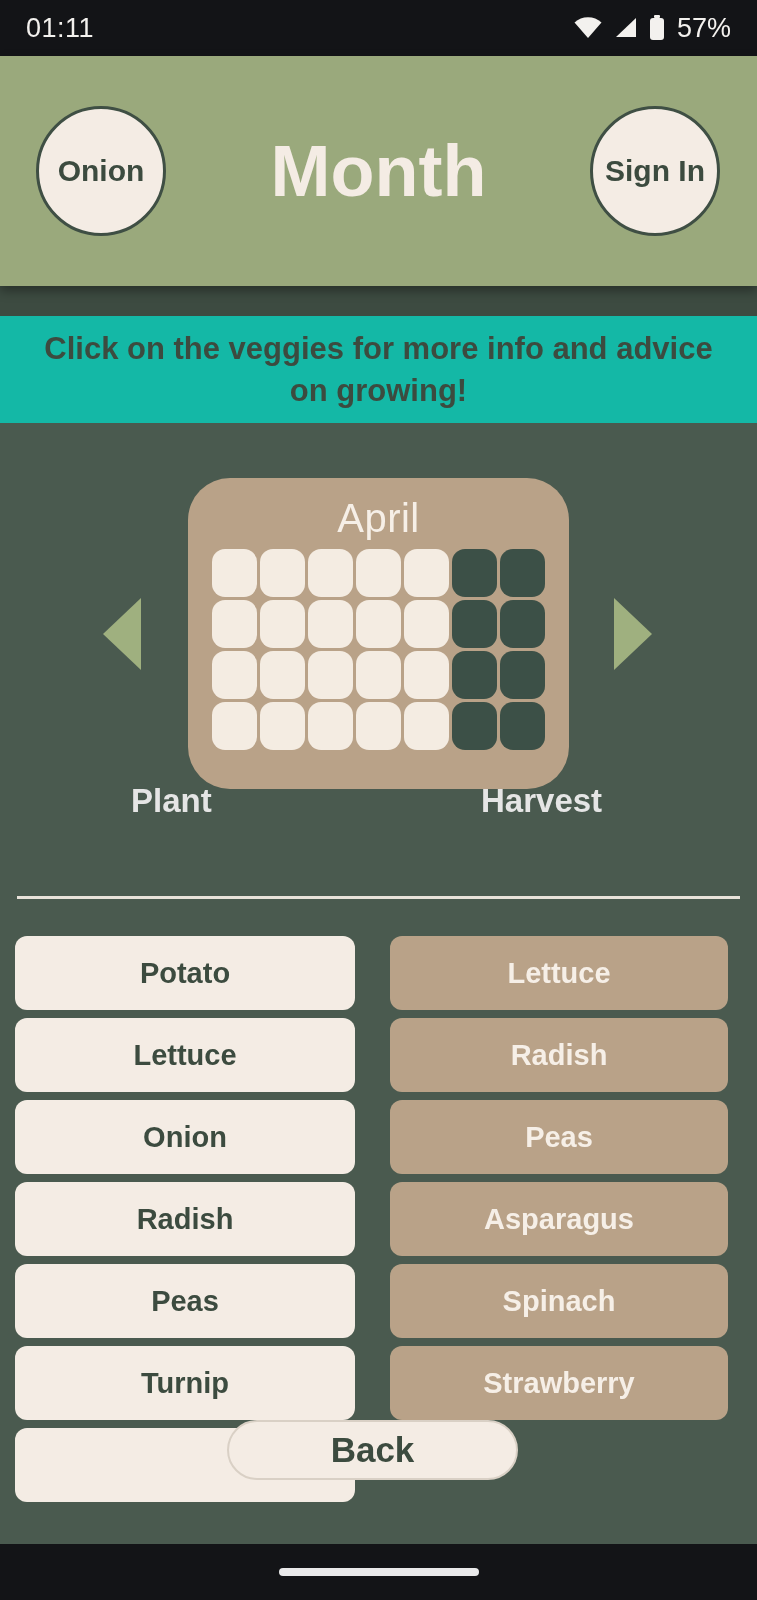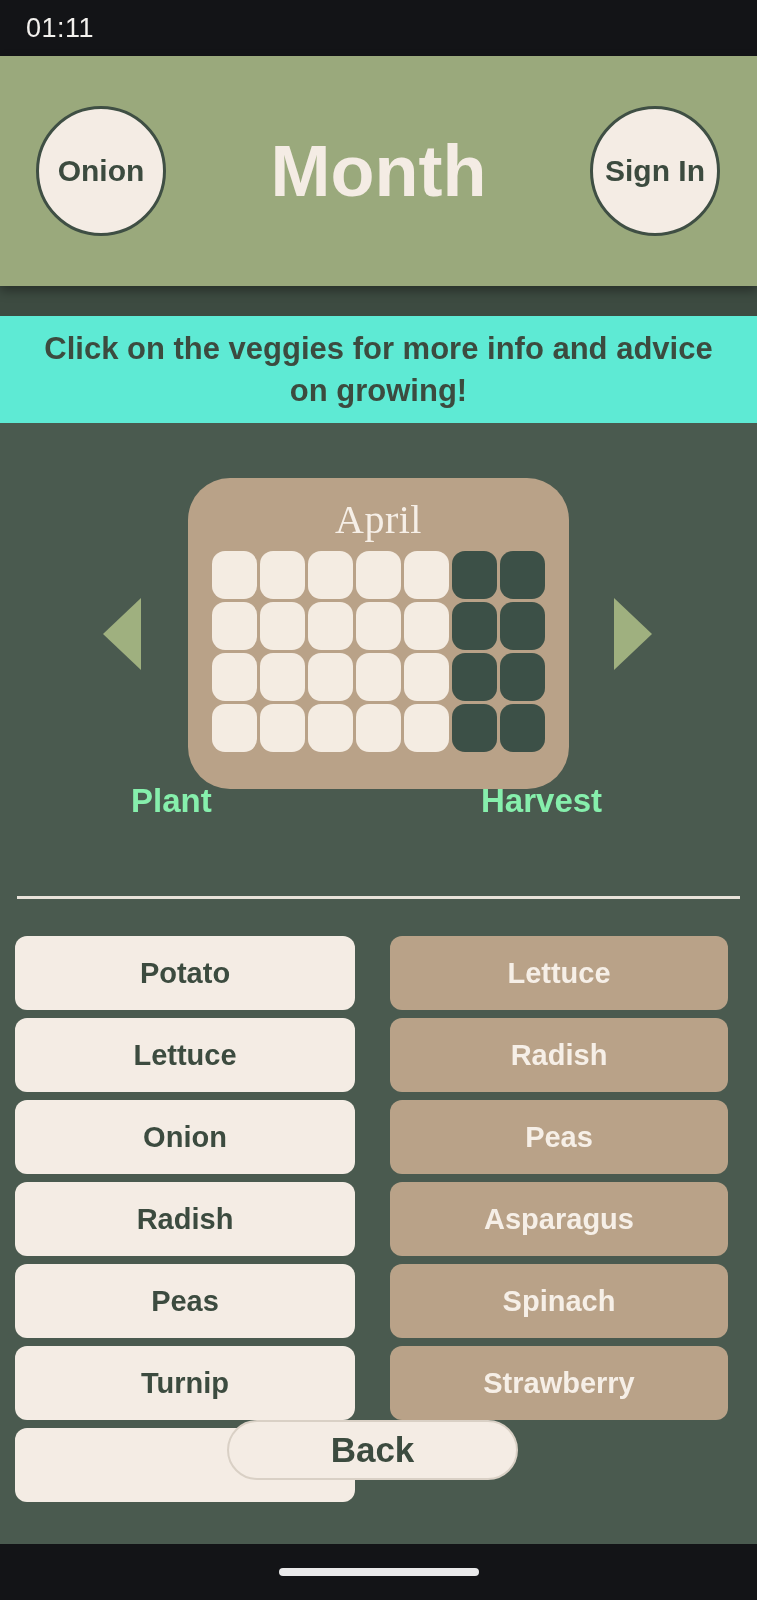--- a/index.html
+++ b/index.html
@@ -70,21 +70,21 @@
   
   #header-strip {
     position:absolute; top:286px; left:0;
     width:757px; height:30px;
     background:#3d4b41;
     z-index:2;
   }
   #info-banner {
     position:absolute; top:316px; left:0;
     width:757px; height:107px;
-    background:#5eead4;
+    background:#14b8a6;
     display:flex; align-items:center; justify-content:center;
     z-index:1;
   }
   #info-banner-text {
     color:#3c4b3f;
     font-size:31px; font-weight:700;
     line-height:1.35;
     text-align:center;
     padding:0 26px;
   }
@@ -121,42 +121,41 @@
     align-items:center;
     padding-top:18px;
     flex:0 0 auto;
     cursor:pointer;
   }
   #calendar-month-label {
     color:#f6efe7;
     font-size:40px; font-weight:400;
     letter-spacing:0.5px;
     margin-bottom:8px;
-    font-family:Liberation Serif, serif;
   }
   #calendar-grid {
     display:grid;
     grid-template-columns:repeat(7, 45px);
     grid-template-rows:repeat(4, 48px);
     gap:3px;
   }
   .cal-cell {
     border-radius:13px;
   }
   .cal-cell.plant   { background:#f4ece2; }
   .cal-cell.harvest { background:#3c5047; }
 
   
   #column-headings {
     position:absolute; top:782px; left:0;
     width:757px; height:60px;
   }
   .col-heading {
     position:absolute;
-    color:#86efac;
+    color:#e5e5e5;
     font-size:33px; font-weight:700;
   }
   #plant-heading   { left:131px; }
   #harvest-heading { left:481px; }
 
   #list-divider {
     position:absolute; top:896px; left:17px;
     width:723px; height:3px;
     background:#e8e2da;
   }
@@ -218,20 +217,33 @@
     border-radius:4px;
   }
 </style>
 </head>
 <body>
 
 <div id="screen">
 
   <div id="status-bar">
     <span id="status-time">01:11</span>
+    <div id="status-right">
+      <svg class="sb-icon" width="30" height="24" viewBox="0 0 30 24">
+        <path d="M15 22 L1.5 6.5 A20 20 0 0 1 28.5 6.5 Z" fill="#f3f1ee"></path>
+      </svg>
+      <svg class="sb-icon" width="26" height="24" viewBox="0 0 26 24">
+        <path d="M23 2 L23 21 L3 21 Z" fill="#f3f1ee"></path>
+      </svg>
+      <svg class="sb-icon" width="16" height="26" viewBox="0 0 16 26">
+        <rect x="5" y="0" width="6" height="3" rx="1" fill="#f3f1ee"></rect>
+        <rect x="1" y="3" width="14" height="22" rx="3" fill="#f3f1ee"></rect>
+      </svg>
+      <span id="battery-pct">57%</span>
+    </div>
   </div>
 
   <div id="app-header">
     <div id="home-button" class="circle-btn">
       <span>Onion</span>
     </div>
     <div id="header-title">Month</div>
     <div id="signin-button" class="circle-btn">
       <span>Sign In</span>
     </div>

